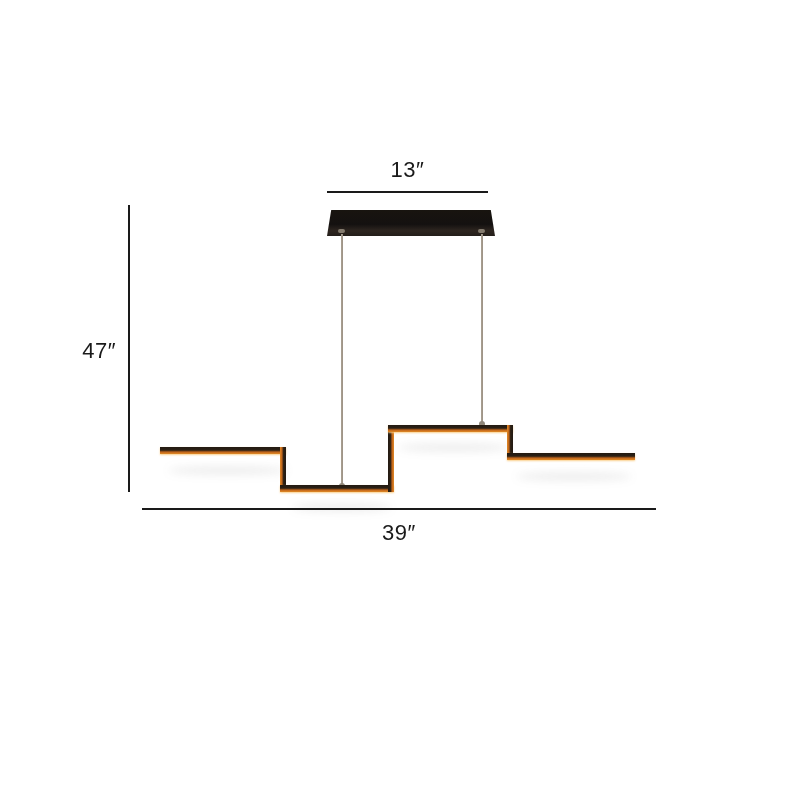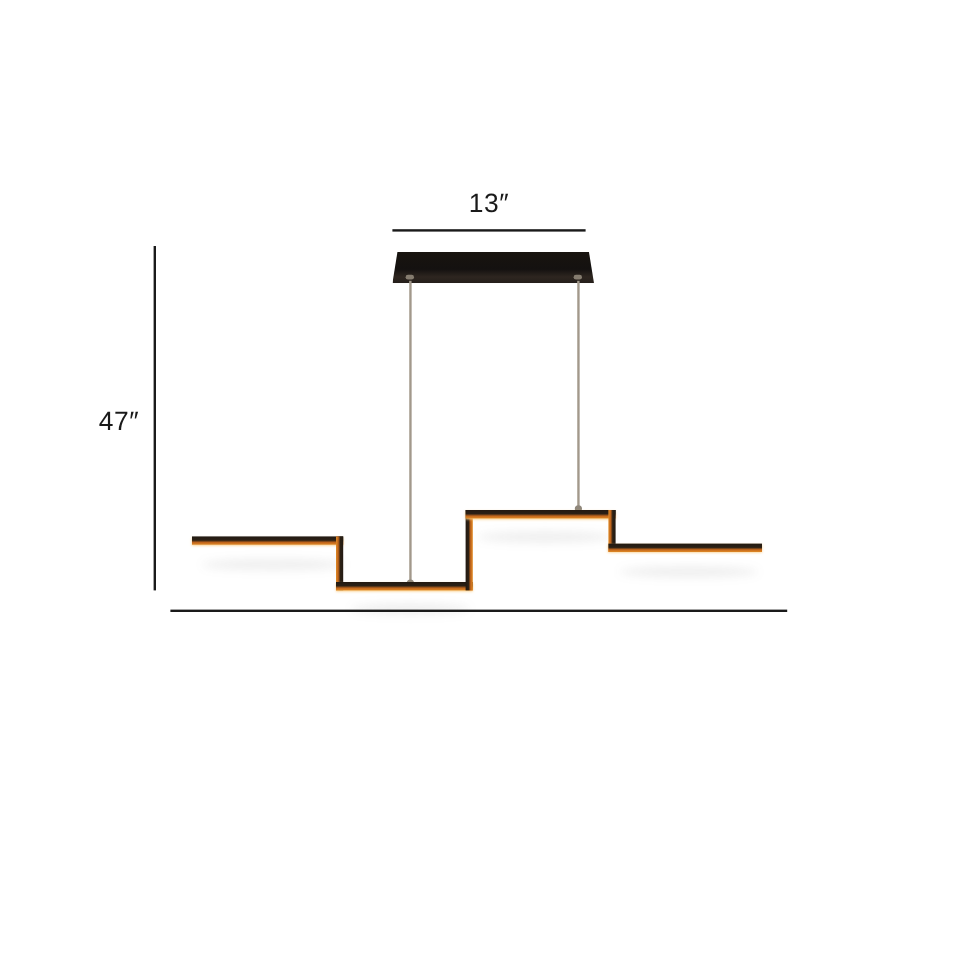--- a/index.html
+++ b/index.html
@@ -123,14 +123,15 @@
   <div class="bar-h" style="left:280px; top:485px; width:114px;"></div>
   <div class="bar-v lit-right" style="left:388px; top:425px; height:67px;"></div>
   <div class="bar-h" style="left:388px; top:425px; width:125px;"></div>
   <div class="bar-v lit-left" style="left:507px; top:425px; height:35px;"></div>
   <div class="bar-h" style="left:507px; top:453px; width:128px;"></div>
 
   <div class="dim-line-v" style="left:128px; top:205px; height:287px;"></div>
   <div class="dim-label" style="left:48px; top:339px; width:68px; text-align:right;">47″</div>
 
   <div class="dim-line-h" style="left:142px; top:508px; width:514px;"></div>
+  <div class="dim-label" style="left:142px; top:521px; width:514px; text-align:center;">39″</div>
 
 </div>
 
 </body></html>

